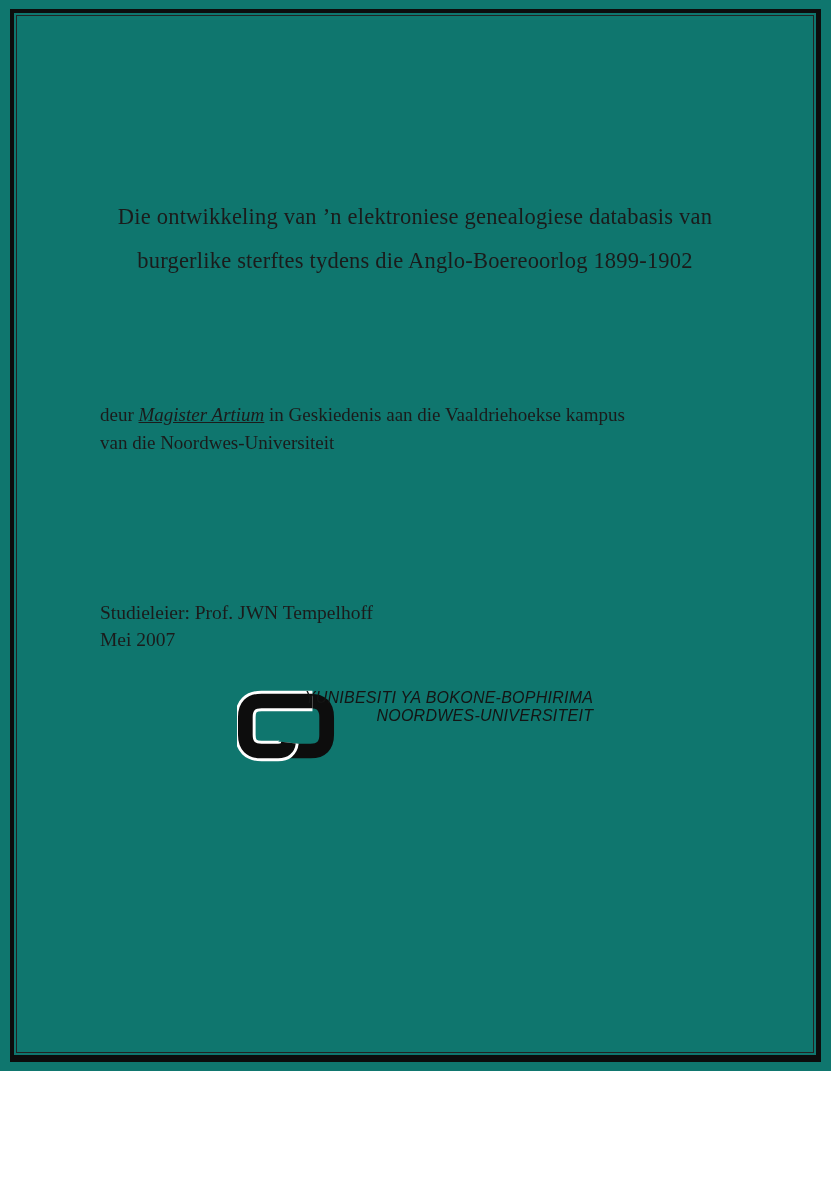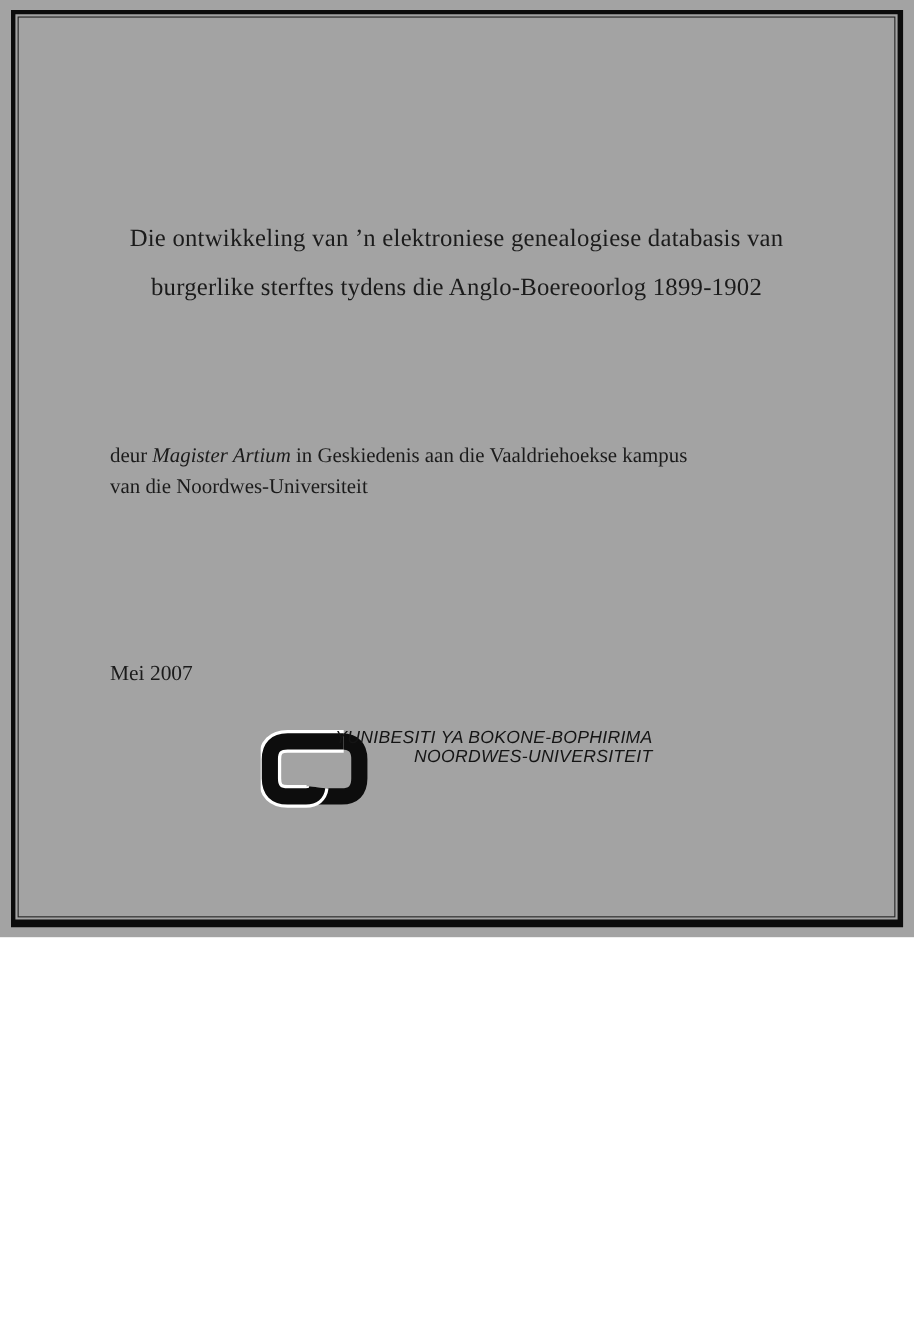--- a/index.html
+++ b/index.html
@@ -8,22 +8,22 @@
     background: #ffffff;
     width: 831px;
     height: 1200px;
     overflow: hidden;
     font-family: "Liberation Serif", serif;
     color: #1b1b1b;
   }
   .page {
     position: relative;
     width: 831px;
-    height: 852px;
-    background: #a3a3a3;
+    height: 1071px;
+    background: #0f766e;
   }
   
   .frame-outer {
     position: absolute;
     left: 10px; top: 9px; right: 10px; bottom: 9px;
     border: 4px solid #0c0c0c;
     border-bottom-width: 7px;
     border-right-width: 5px;
   }
   .frame-inner {
@@ -84,21 +84,21 @@
     margin-left: -30px;
     margin-top: 3px;
     text-align: right;
     font-family: "Liberation Sans", sans-serif;
     font-size: 16px;
     line-height: 17.5px;
     letter-spacing: 0.25px;
     color: #141414;
     white-space: nowrap;
   }
-  .italic { font-style: italic; }
+  .italic { font-style: italic; text-decoration: underline; }
 </style>
 </head>
 <body>
 
 <div class="page">
   <div class="frame-outer">
     <div class="frame-inner"></div>
     <div class="content">
 
       <div class="title-block">
@@ -107,20 +107,21 @@
       </div>
 
 
 
       <div class="declaration">
         <div><span>deur </span><span class="italic">Magister Artium</span><span> in Geskiedenis aan die Vaaldriehoekse kampus</span></div>
         <div>van die Noordwes-Universiteit</div>
       </div>
 
       <div class="supervisor-block">
+        <div>Studieleier: Prof. JWN Tempelhoff</div>
         <div>Mei 2007</div>
       </div>
 
       <div class="logo-row">
         <svg class="logo-mark" viewBox="0 0 200 160" xmlns="http://www.w3.org/2000/svg">
 
           <path d="M 46 131 H 150 Q 183 131 183 98 V 62 Q 183 29 150 29 H 116 Q 97 29 95 46" fill="none" stroke="#0d0d0d" stroke-width="30" stroke-linecap="butt"></path>
 
           <path d="M 154 29 H 50 Q 17 29 17 62 V 98 Q 17 131 50 131 H 84 Q 103 131 105 114" fill="none" stroke="#ffffff" stroke-width="42" stroke-linecap="butt"></path>
 

